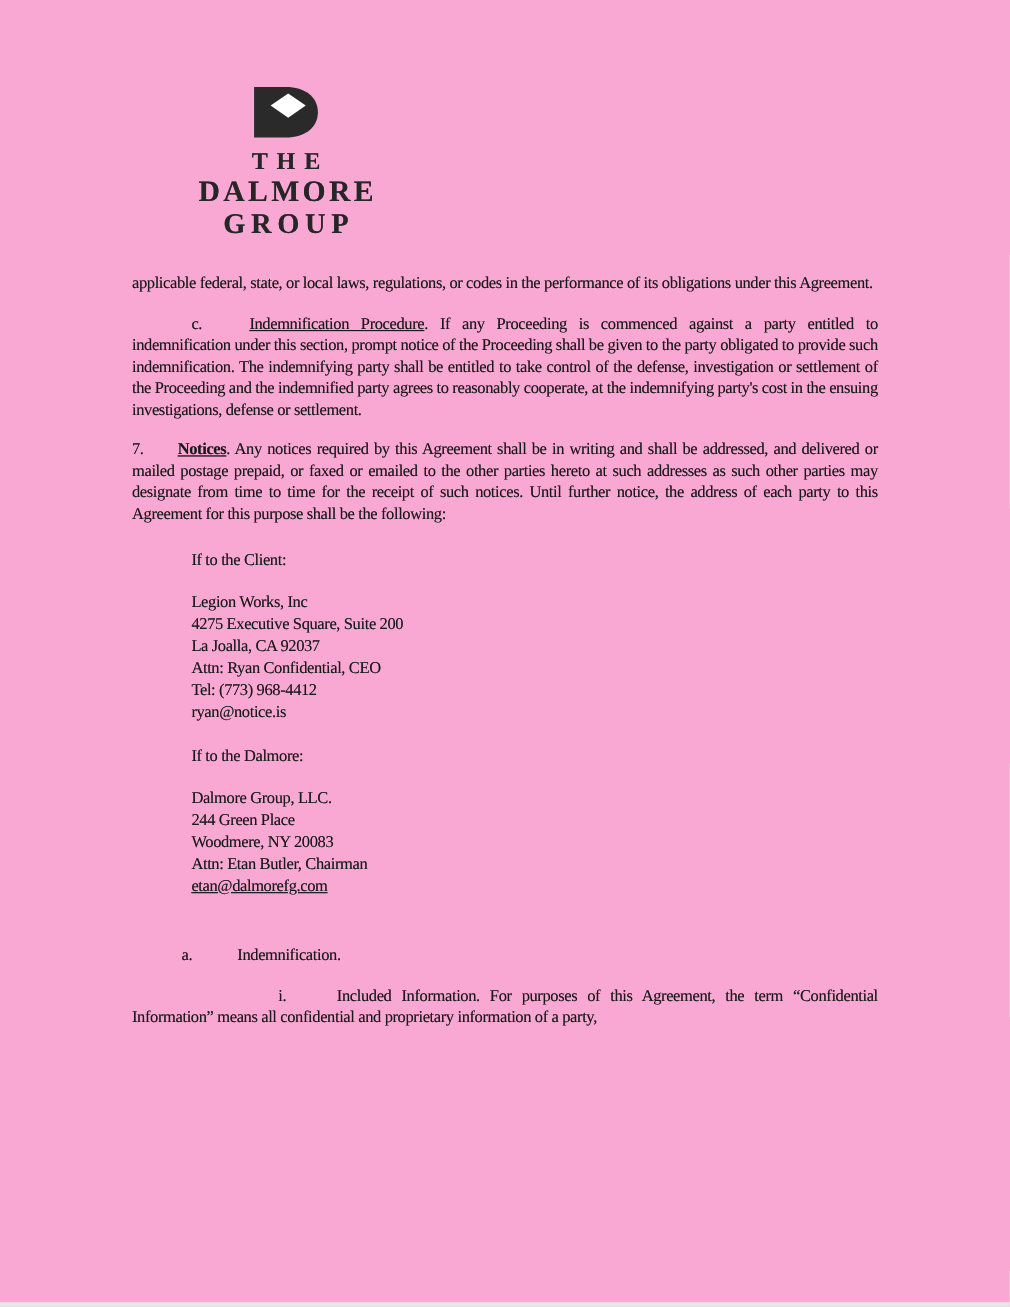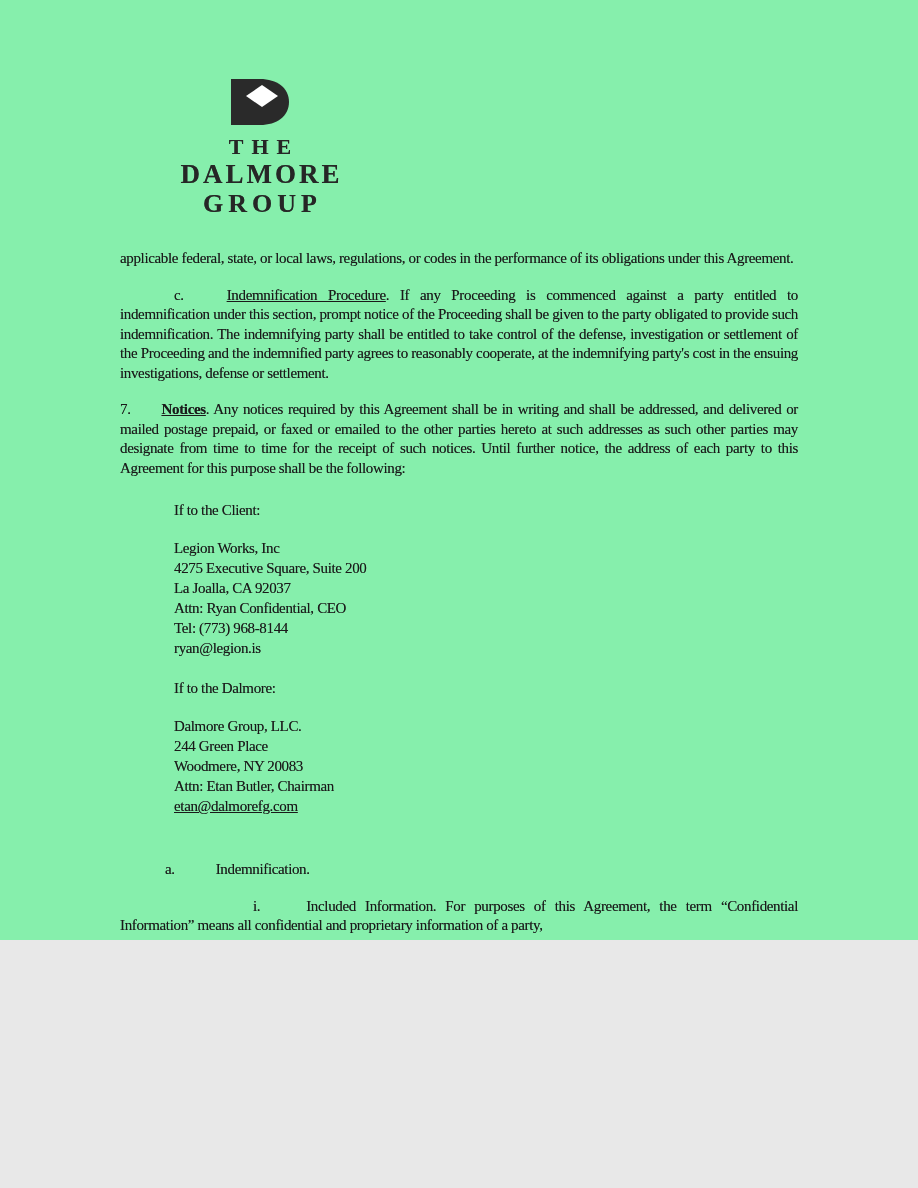--- a/index.html
+++ b/index.html
@@ -1,20 +1,20 @@
 <!DOCTYPE html>
 <html><head>
 <meta charset="utf-8">
 <style>
   html,body{margin:0;padding:0;background:#e8e8e8;}
   .page{
     position:relative;
-    width:918px;height:940px;
+    width:918px;height:1184px;
     margin:0 auto;
-    background:#86efac;
+    background:#f9a8d4;
     overflow:hidden;
     color:#1a1a1a;
     font-family:"Liberation Serif","DejaVu Serif",serif;
     text-shadow:0 0 0.5px rgba(25,25,25,0.55);
     text-decoration:underline;
   }
   
   .logo{
     position:absolute;top:78px;left:148px;width:224px;
     text-align:center;color:#262626;font-weight:700;
@@ -67,22 +67,22 @@
 
     <p class="mb22"><span>7.</span><span class="tab" style="width:31px"></span><span class="b u">Notices</span><span>.  Any notices required by this Agreement shall be in writing and shall be addressed, and delivered or mailed postage prepaid, or faxed or emailed to the other parties hereto at such addresses as such other parties may designate from time to time for the receipt of such notices.  Until further notice, the address of each party to this Agreement for this purpose shall be the following:</span></p>
 
     <div class="addr-head">If to the Client:</div>
 
     <div class="addr">
       <div>Legion Works, Inc</div>
       <div>4275 Executive Square, Suite 200</div>
       <div>La Joalla, CA 92037</div>
       <div>Attn: Ryan Confidential, CEO</div>
-      <div>Tel: (773) 968-8144</div>
-      <div>ryan@legion.is</div>
+      <div>Tel: (773) 968-4412</div>
+      <div>ryan@notice.is</div>
     </div>
 
     <div class="addr-head">If to the Dalmore:</div>
 
     <div class="addr mb44">
       <div>Dalmore Group, LLC.</div>
       <div>244 Green Place</div>
       <div>Woodmere, NY 20083</div>
       <div>Attn:  Etan Butler, Chairman</div>
       <div class="u">etan@dalmorefg.com</div>

